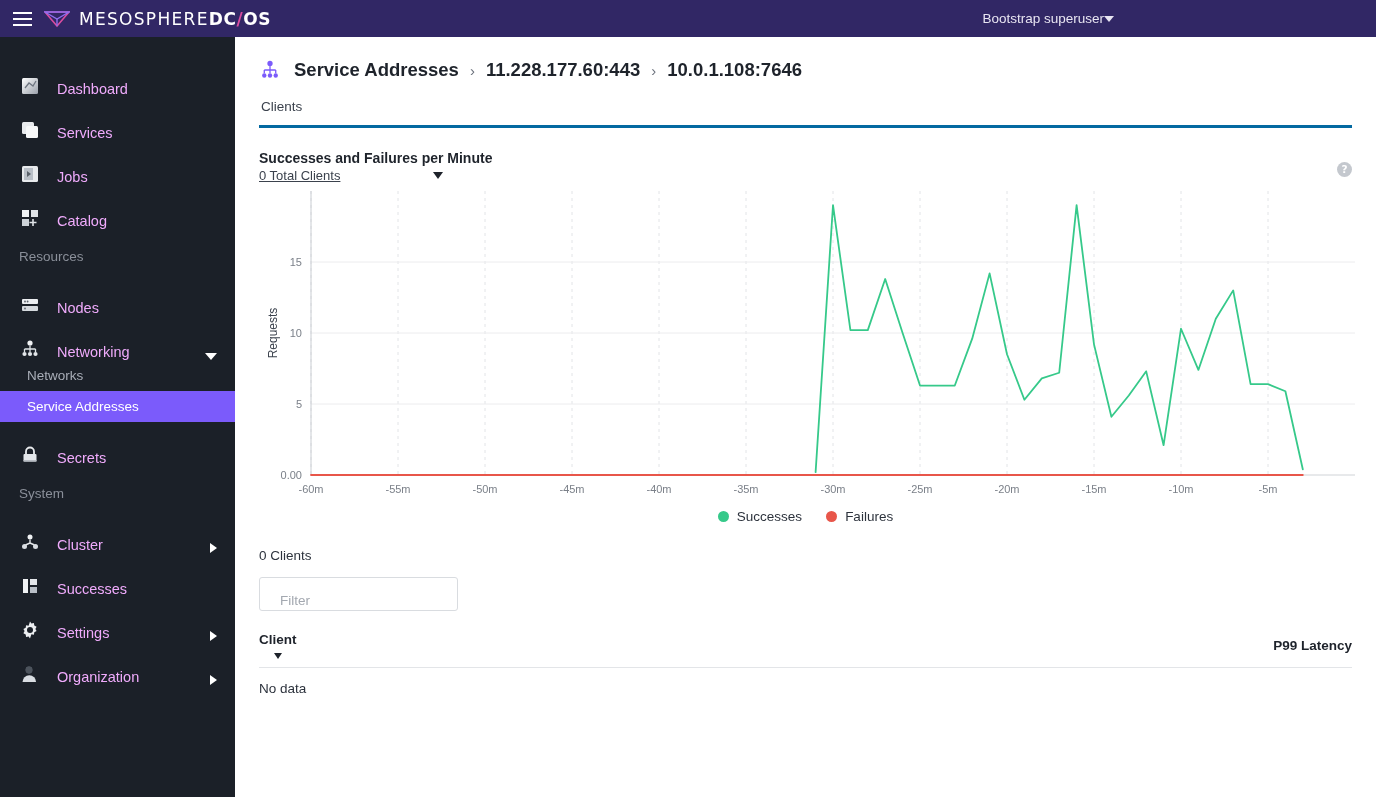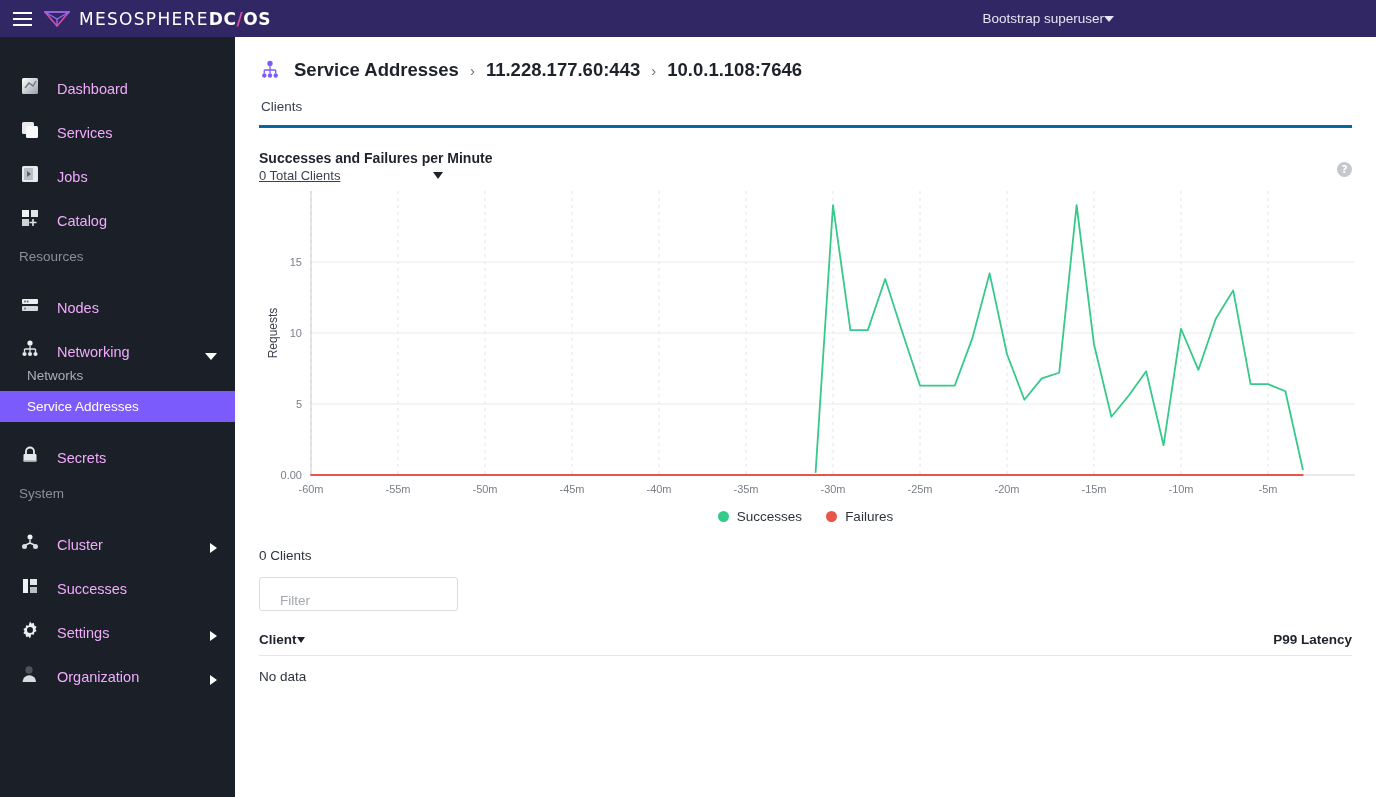--- a/index.html
+++ b/index.html
@@ -154,21 +154,21 @@
     background: transparent;
     margin-top: 12px;
   }
   .filter-box input::placeholder { color: #a3a8b0; }
   .tbl { margin-top: 21px; }
   .tbl-head {
     display: flex; justify-content: space-between;
     align-items: center; padding-bottom: 8px;
     border-bottom: 1px solid #e3e5e8;
   }
-  .th { font-size: 13.5px; font-weight: 700; color: #1e232b; display:flex; align-items:center; cursor: pointer; }
+  .th { font-size: 13.5px; font-weight: 700; color: #1e232b; display:flex; align-items:center; gap:6px; cursor: pointer; flex-direction: column; }
   .th .sortcaret {
     width: 0; height: 0;
     border-left: 4.5px solid transparent;
     border-right: 4.5px solid transparent;
     border-top: 6px solid #1e232b;
   }
   .tbl-empty { font-size: 13.5px; color: #2d333d; padding-top: 13px; }
 </style>
 </head>
 <body>

